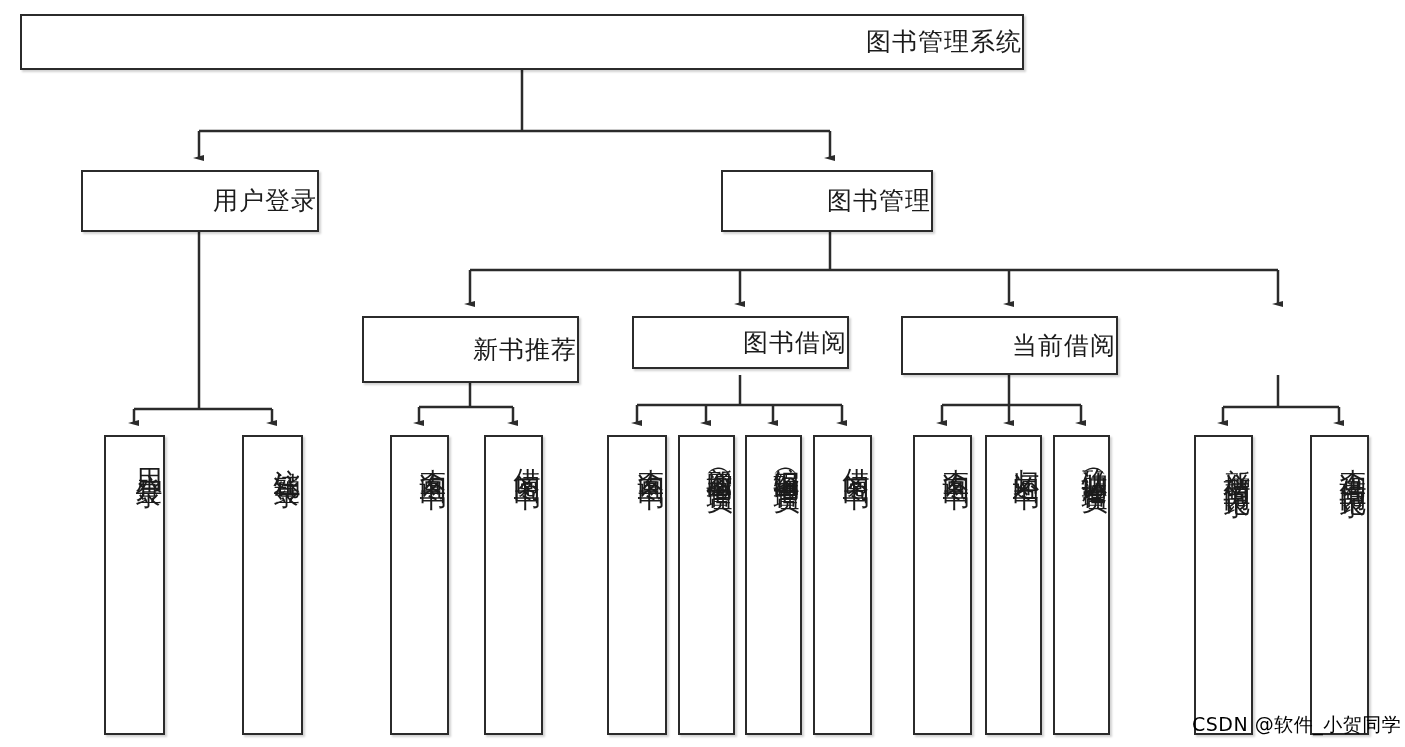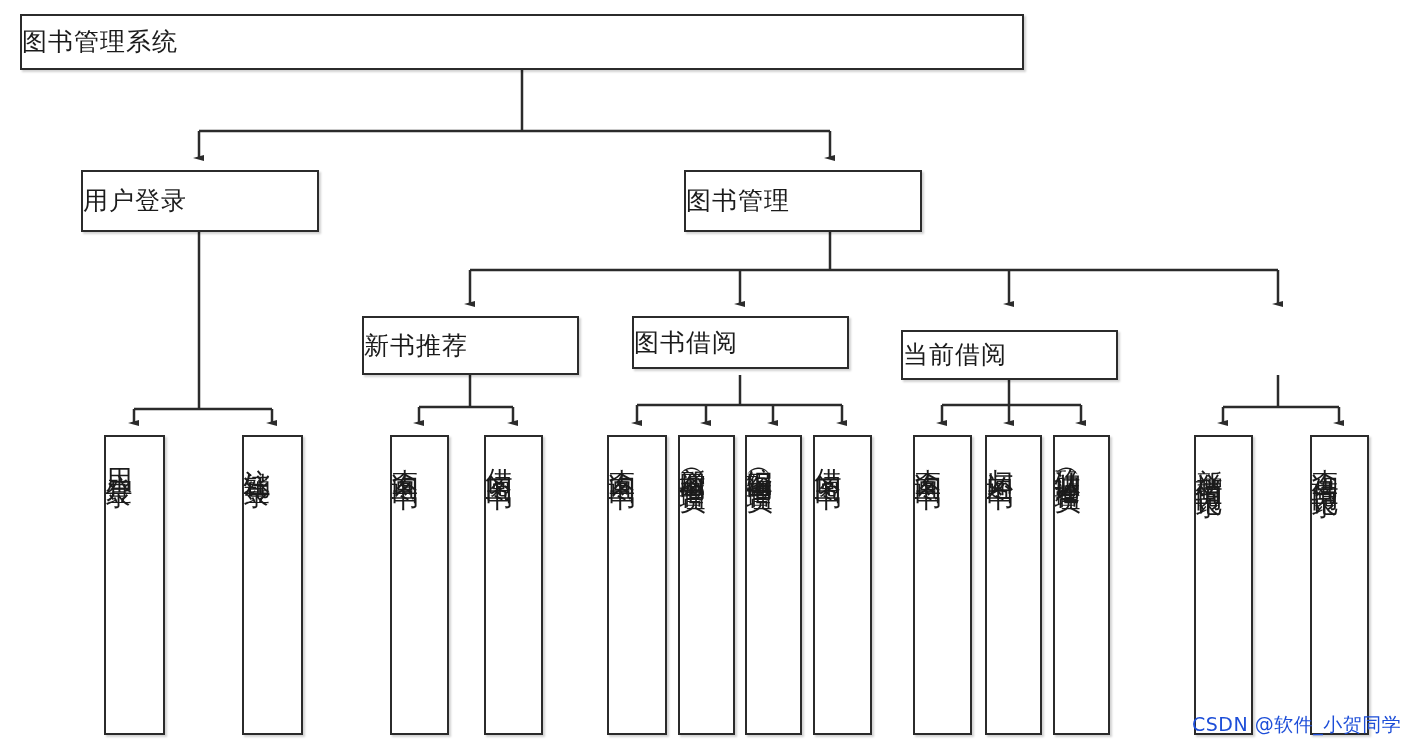--- a/index.html
+++ b/index.html
@@ -25,21 +25,21 @@
     height: 747px;
     pointer-events: none;
   }
   .node {
     position: absolute;
     box-sizing: border-box;
     background: #ffffff;
     border: 2.5px solid #2b2b2b;
     display: flex;
     align-items: center;
-    justify-content: flex-start;
+    justify-content: flex-end;
     color: #1b1b1b;
     box-shadow: 2px 2px 2px rgba(0,0,0,0.18);
   }
   .node .label {
     display: block;
     line-height: 1.12;
     letter-spacing: 1px;
     text-align: center;
     white-space: nowrap;
   }
@@ -59,21 +59,21 @@
   }
   .node.vert.narrow .label {
     font-size: 26px;
     letter-spacing: 3px;
   }
   .node.root {
     border-width: 2.5px;
   }
   .watermark {
     position: absolute;
-    color: #1d4ed8;
+    color: #000000;
     font-size: 19px;
     letter-spacing: 0.5px;
     white-space: nowrap;
     user-select: none;
   }
 </style>
 </head>
 <body>
 
 <div id="canvas">
@@ -134,31 +134,31 @@
     </g>
   </svg>
 
   <div class="node horiz root" style="left:20px; top:14px; width:1004px; height:56px;">
     <span class="label">图书管理系统</span>
   </div>
 
   <div class="node horiz" style="left:81px; top:170px; width:238px; height:62px;">
     <span class="label">用户登录</span>
   </div>
-  <div class="node horiz" style="left:684px; top:170px; width:238px; height:62px;">
+  <div class="node horiz" style="left:721px; top:170px; width:212px; height:62px;">
     <span class="label">图书管理</span>
   </div>
 
-  <div class="node horiz" style="left:362px; top:316px; width:217px; height:59px;">
+  <div class="node horiz" style="left:362px; top:316px; width:217px; height:67px;">
     <span class="label">新书推荐</span>
   </div>
   <div class="node horiz" style="left:632px; top:316px; width:217px; height:53px;">
     <span class="label">图书借阅</span>
   </div>
-  <div class="node horiz" style="left:901px; top:316px; width:217px; height:50px;margin-top:14px;">
+  <div class="node horiz" style="left:901px; top:316px; width:217px; height:59px;">
     <span class="label">当前借阅</span>
   </div>
 
   <div class="node vert" style="left:104px; top:435px; width:61px; height:300px;">
     <span class="label">用户登录</span>
   </div>
   <div class="node vert" style="left:242px; top:435px; width:61px; height:300px;">
     <span class="label">注销登录</span>
   </div>
 

